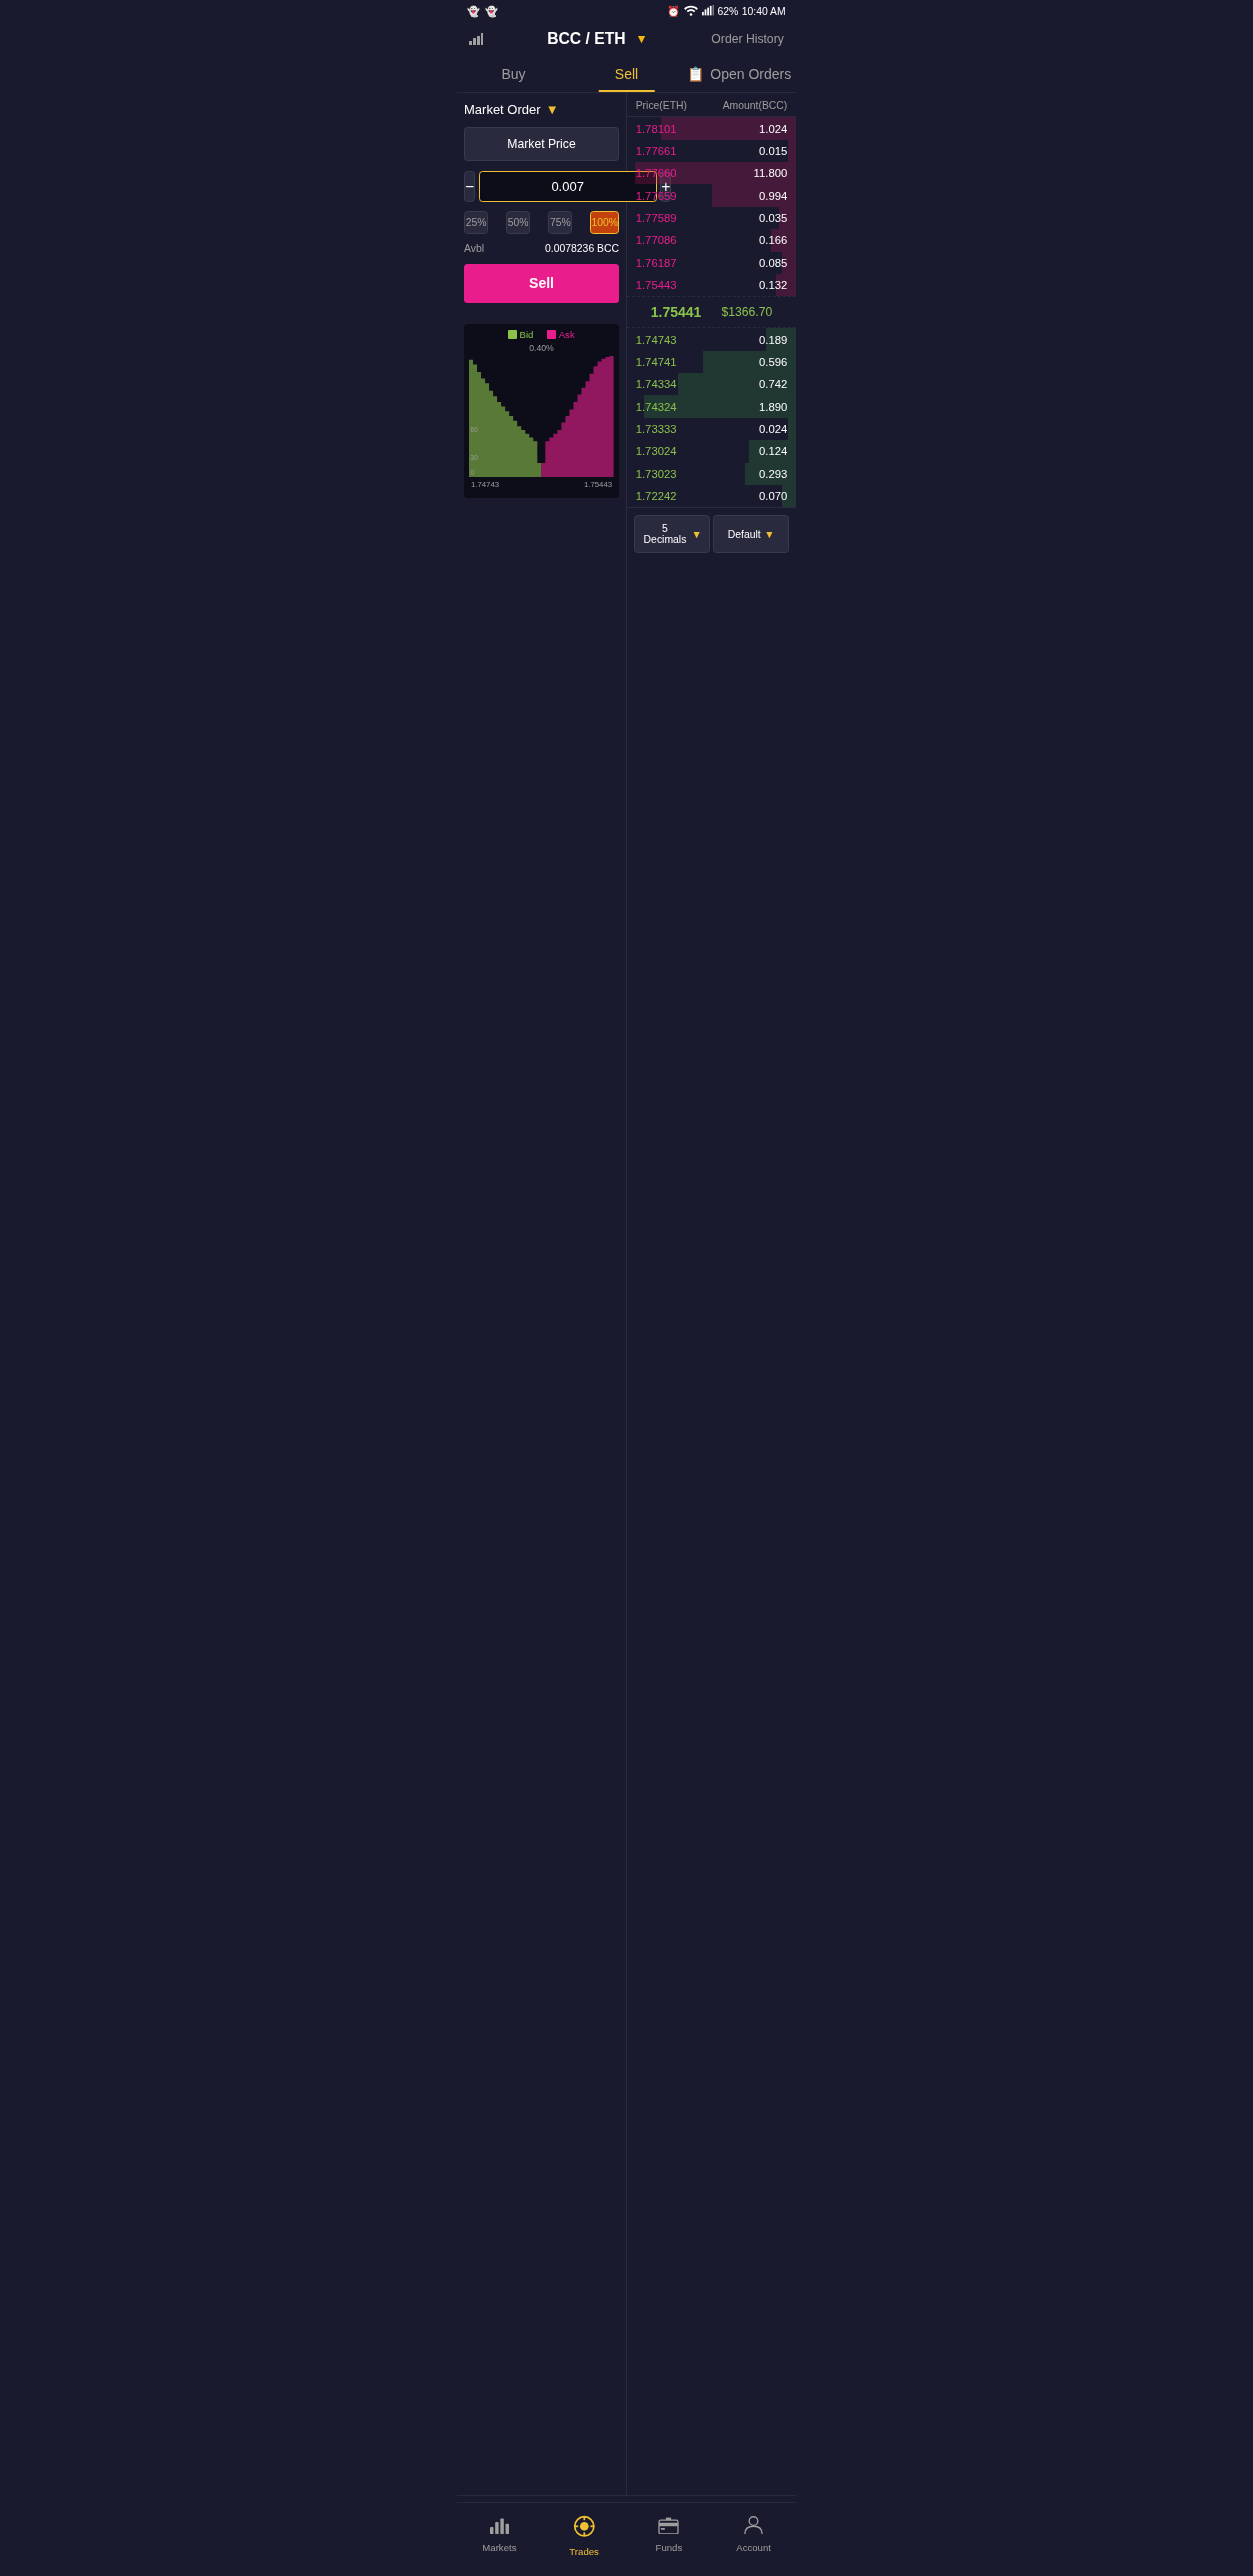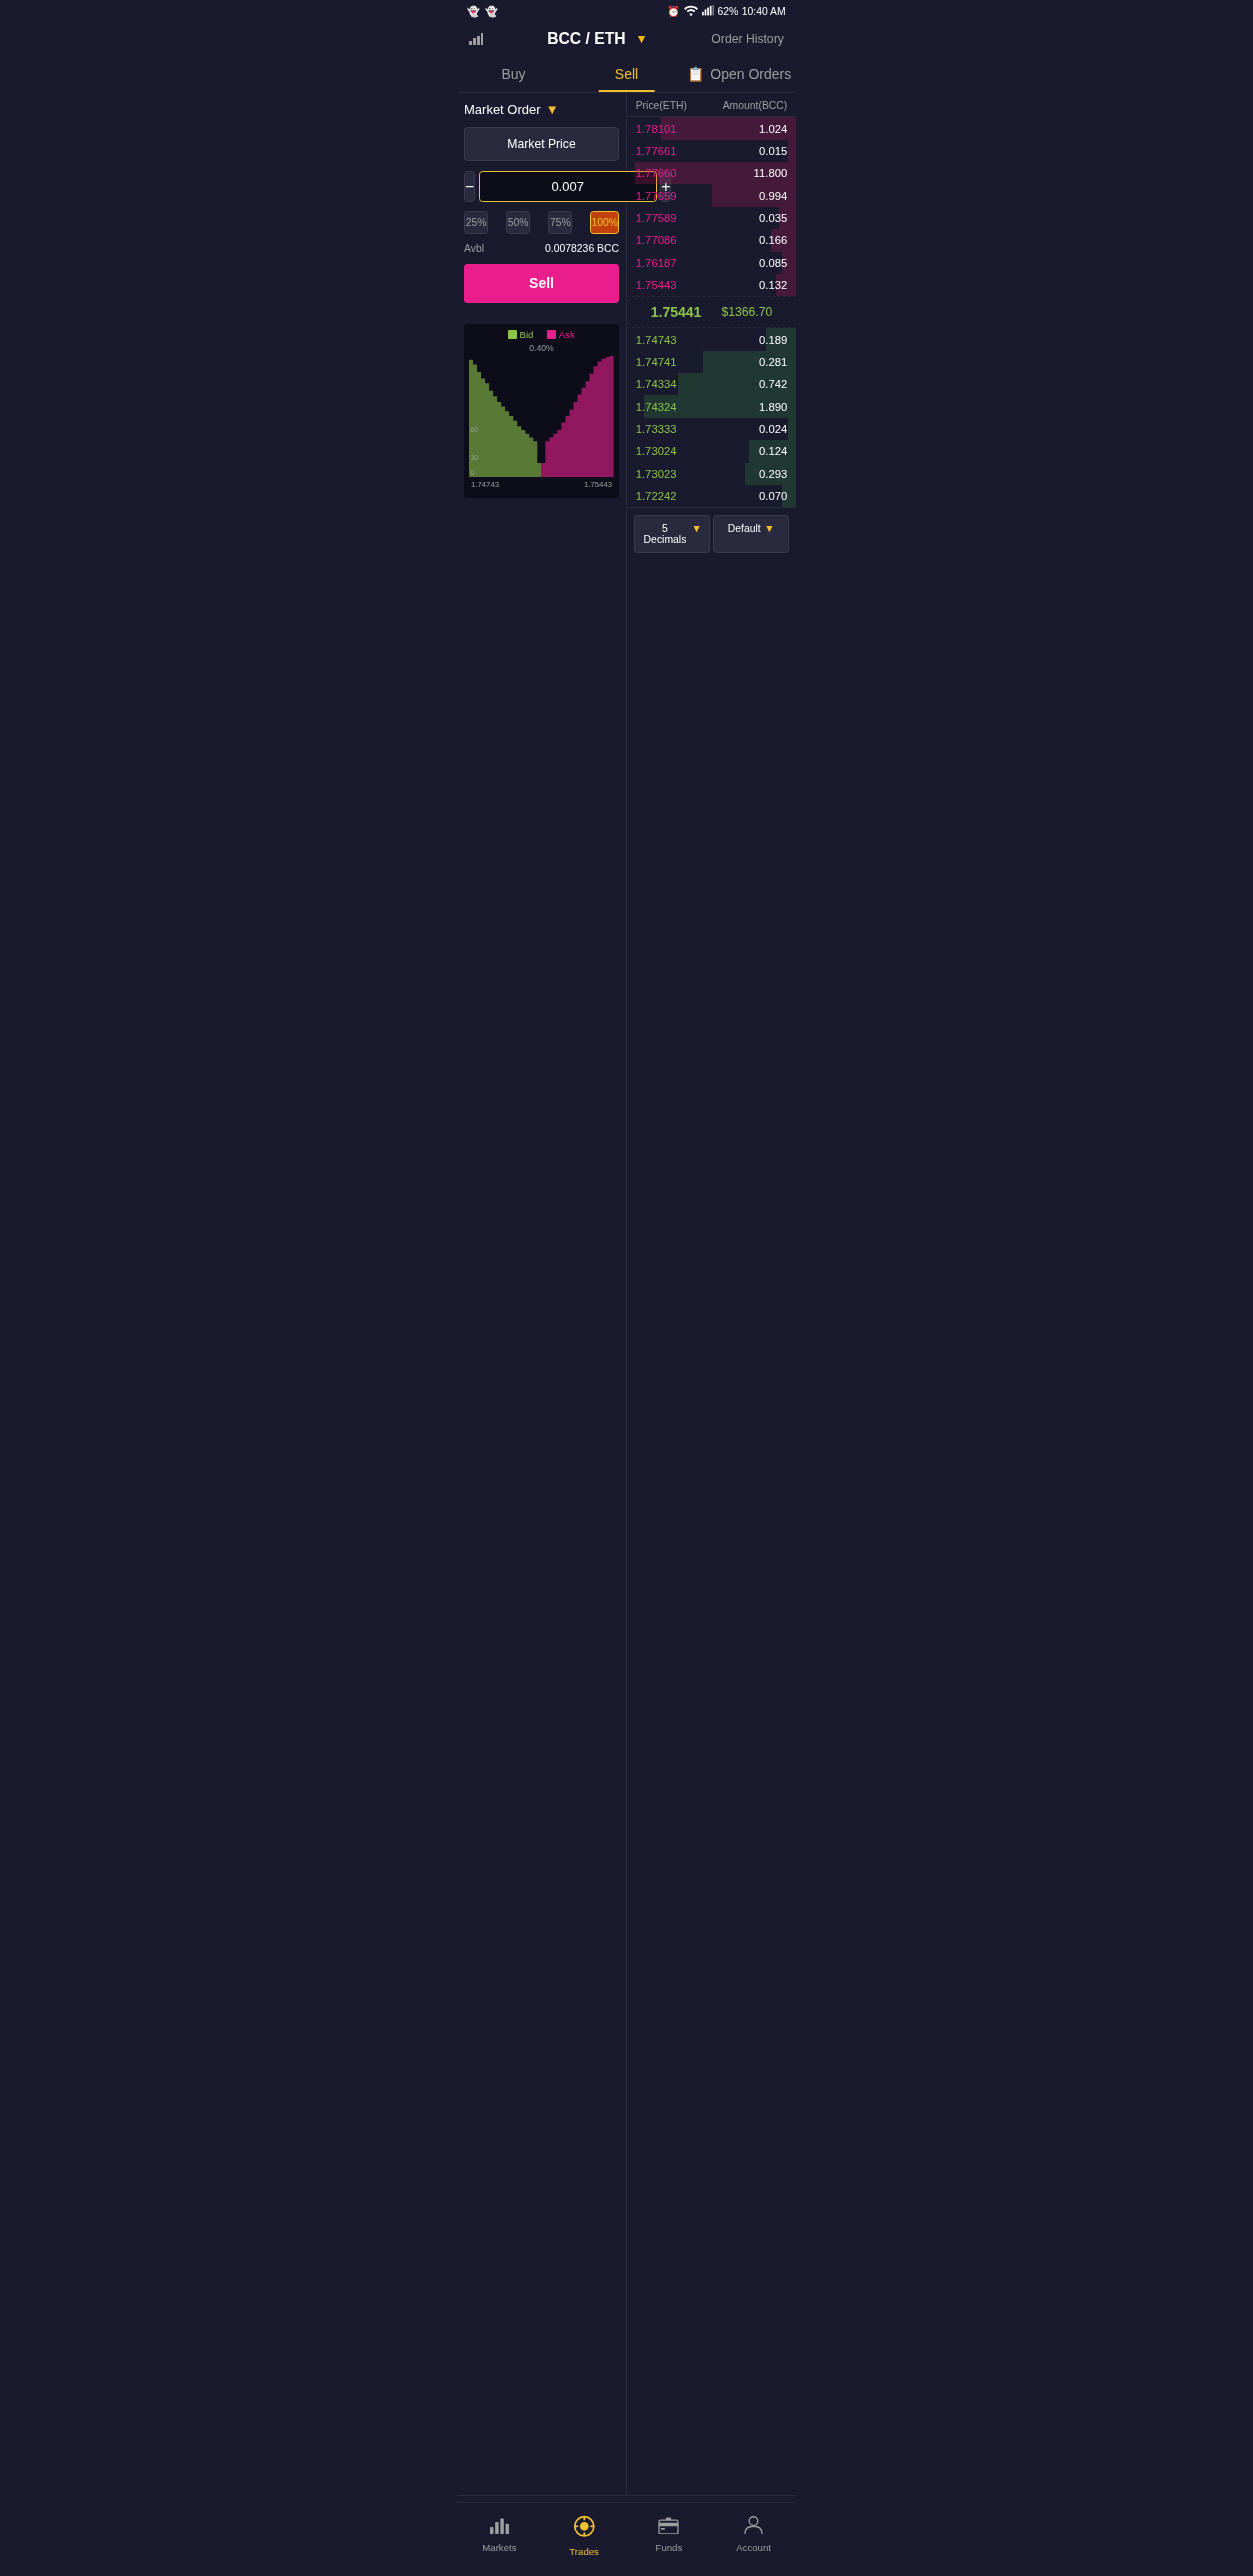--- a/index.html
+++ b/index.html
@@ -285,21 +285,21 @@
     .decimals-btn {
       flex: 1;
       padding: 7px;
       background: #2a2a3e;
       border: 0.9px solid #3a3a4e;
       border-radius: 3.5px;
       color: #fff;
       font-size: 10.4px;
       text-align: center;
       display: flex;
-      align-items: flex-start;
+      align-items: center;
       justify-content: center;
       gap: 3.5px;
       cursor: pointer;
     }
 
     
     .market-trades {
       display: flex;
       justify-content: space-between;
       align-items: center;
@@ -533,21 +533,21 @@
 
     <div>
       <div class="order-row">
         <div class="order-row-bg bid-bg" style="width:18%"></div>
         <span class="price-bid">1.74743</span>
           <span class="amount">0.189</span>
       </div>
       <div class="order-row">
         <div class="order-row-bg bid-bg" style="width:55%"></div>
         <span class="price-bid">1.74741</span>
-          <span class="amount">0.281</span>
+          <span class="amount">0.596</span>
       </div>
       <div class="order-row">
         <div class="order-row-bg bid-bg" style="width:70%"></div>
         <span class="price-bid">1.74334</span>
           <span class="amount">0.742</span>
       </div>
       <div class="order-row">
         <div class="order-row-bg bid-bg" style="width:90%"></div>
         <span class="price-bid">1.74324</span>
           <span class="amount">1.890</span>

